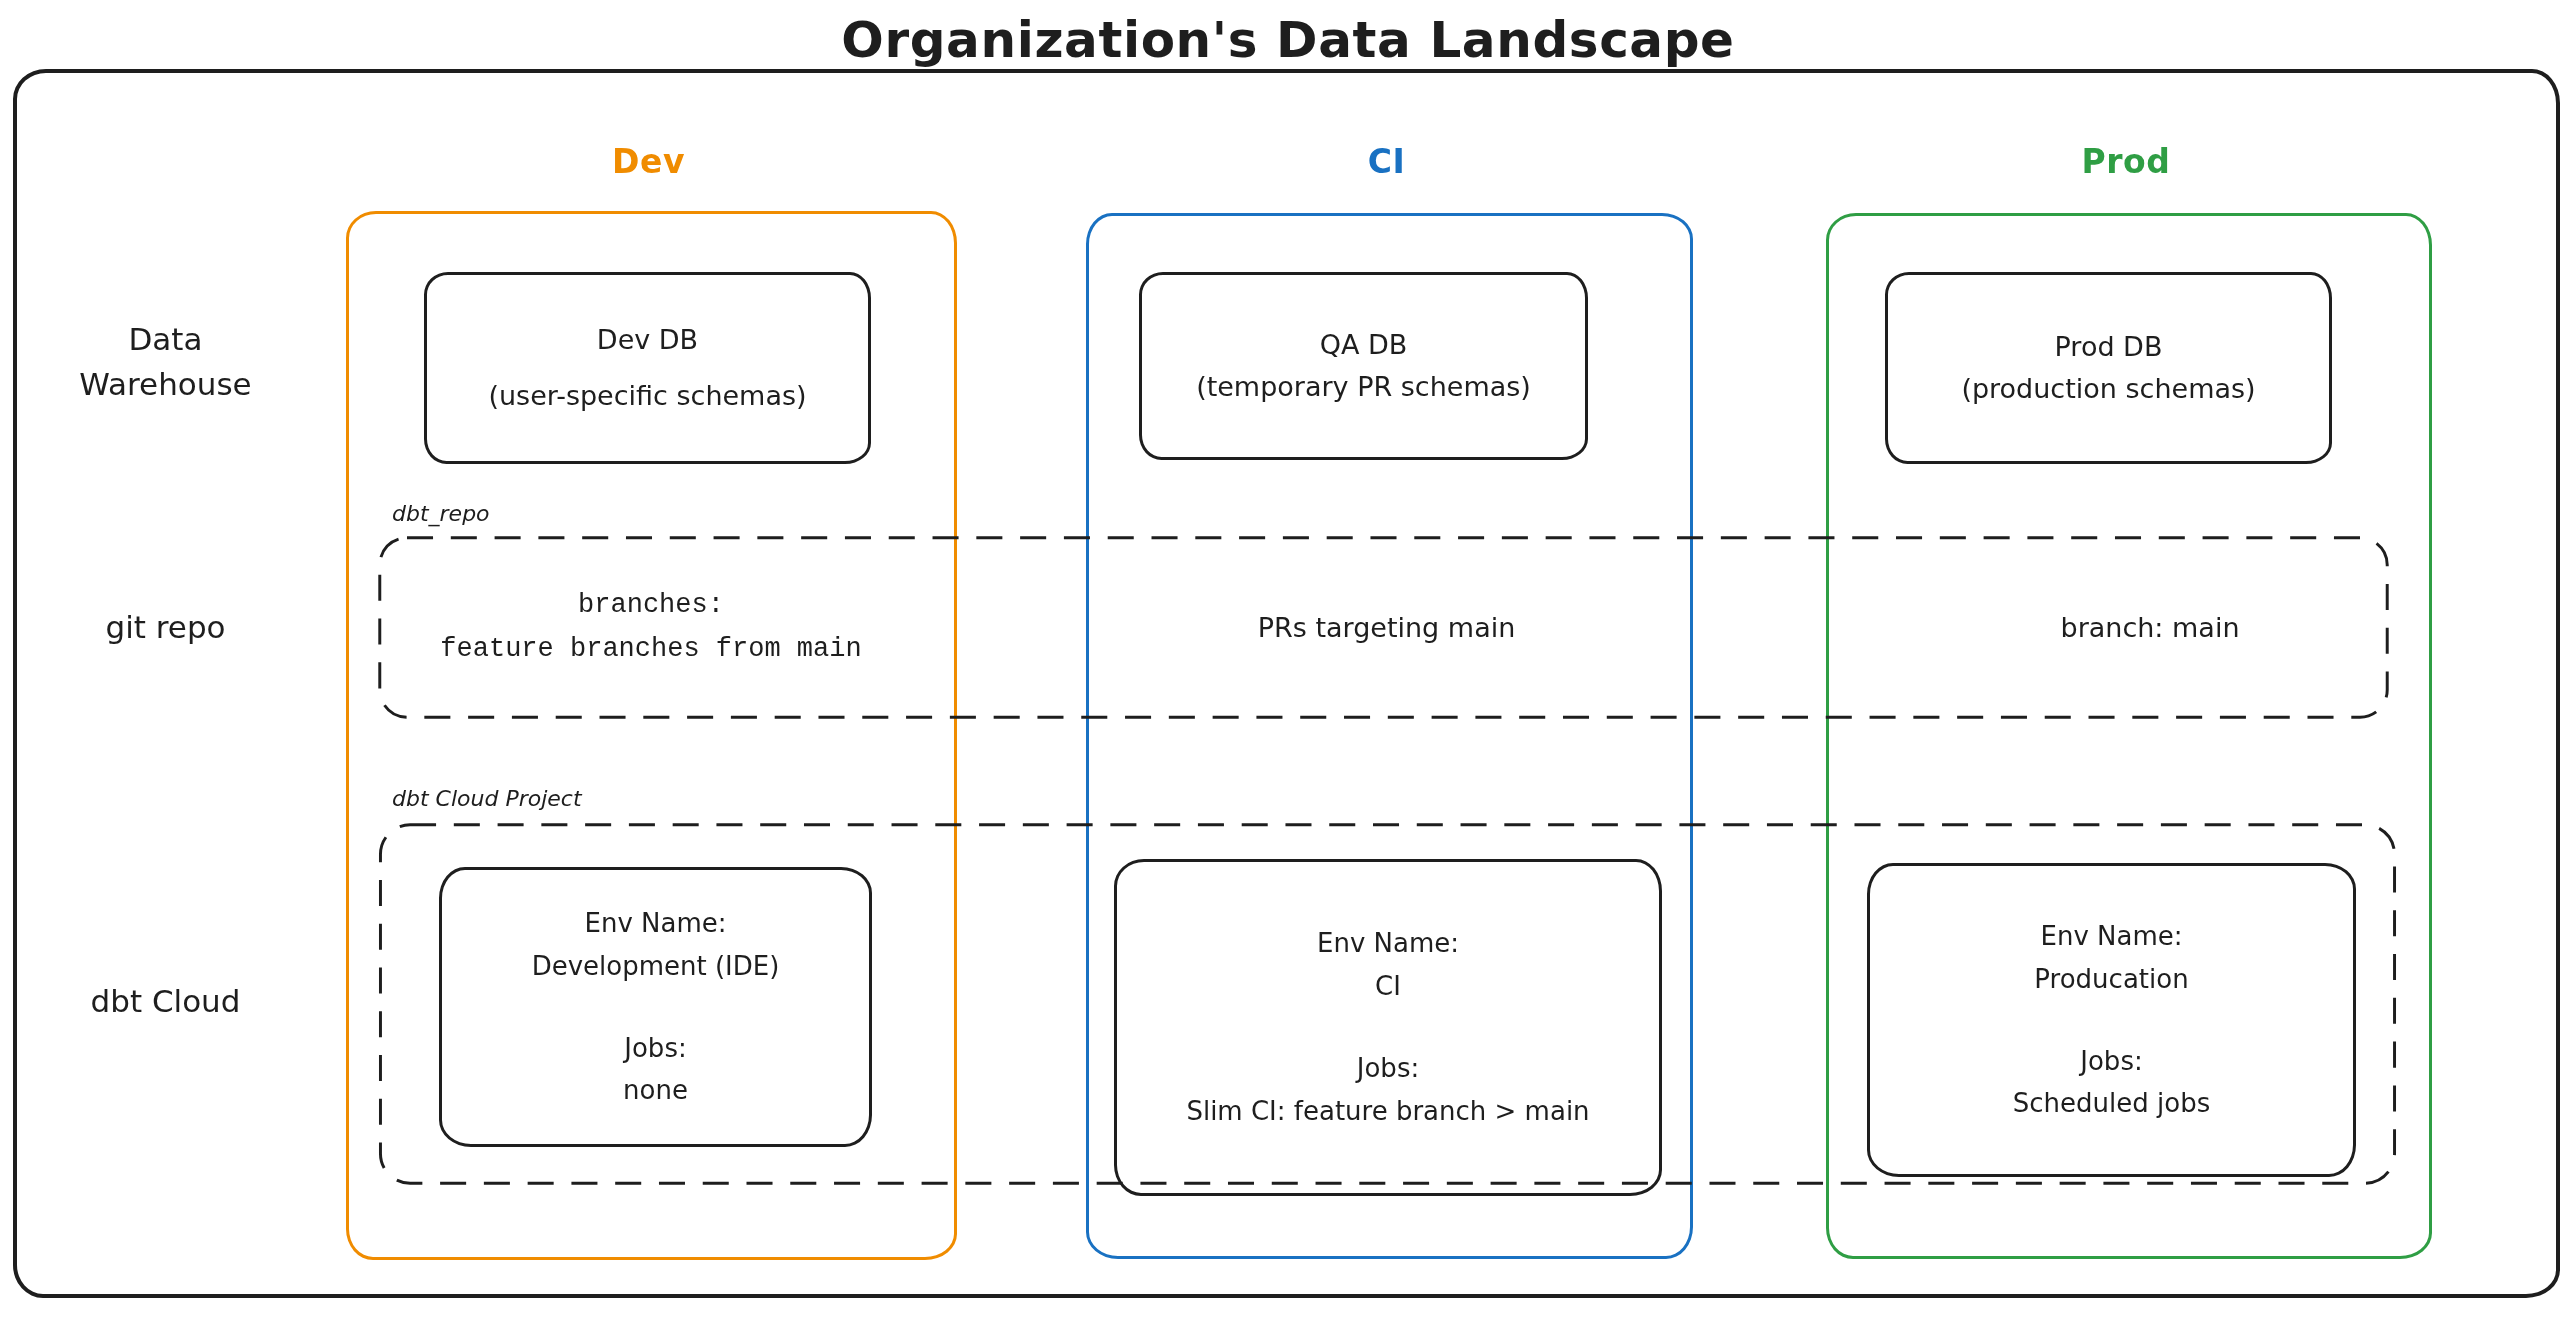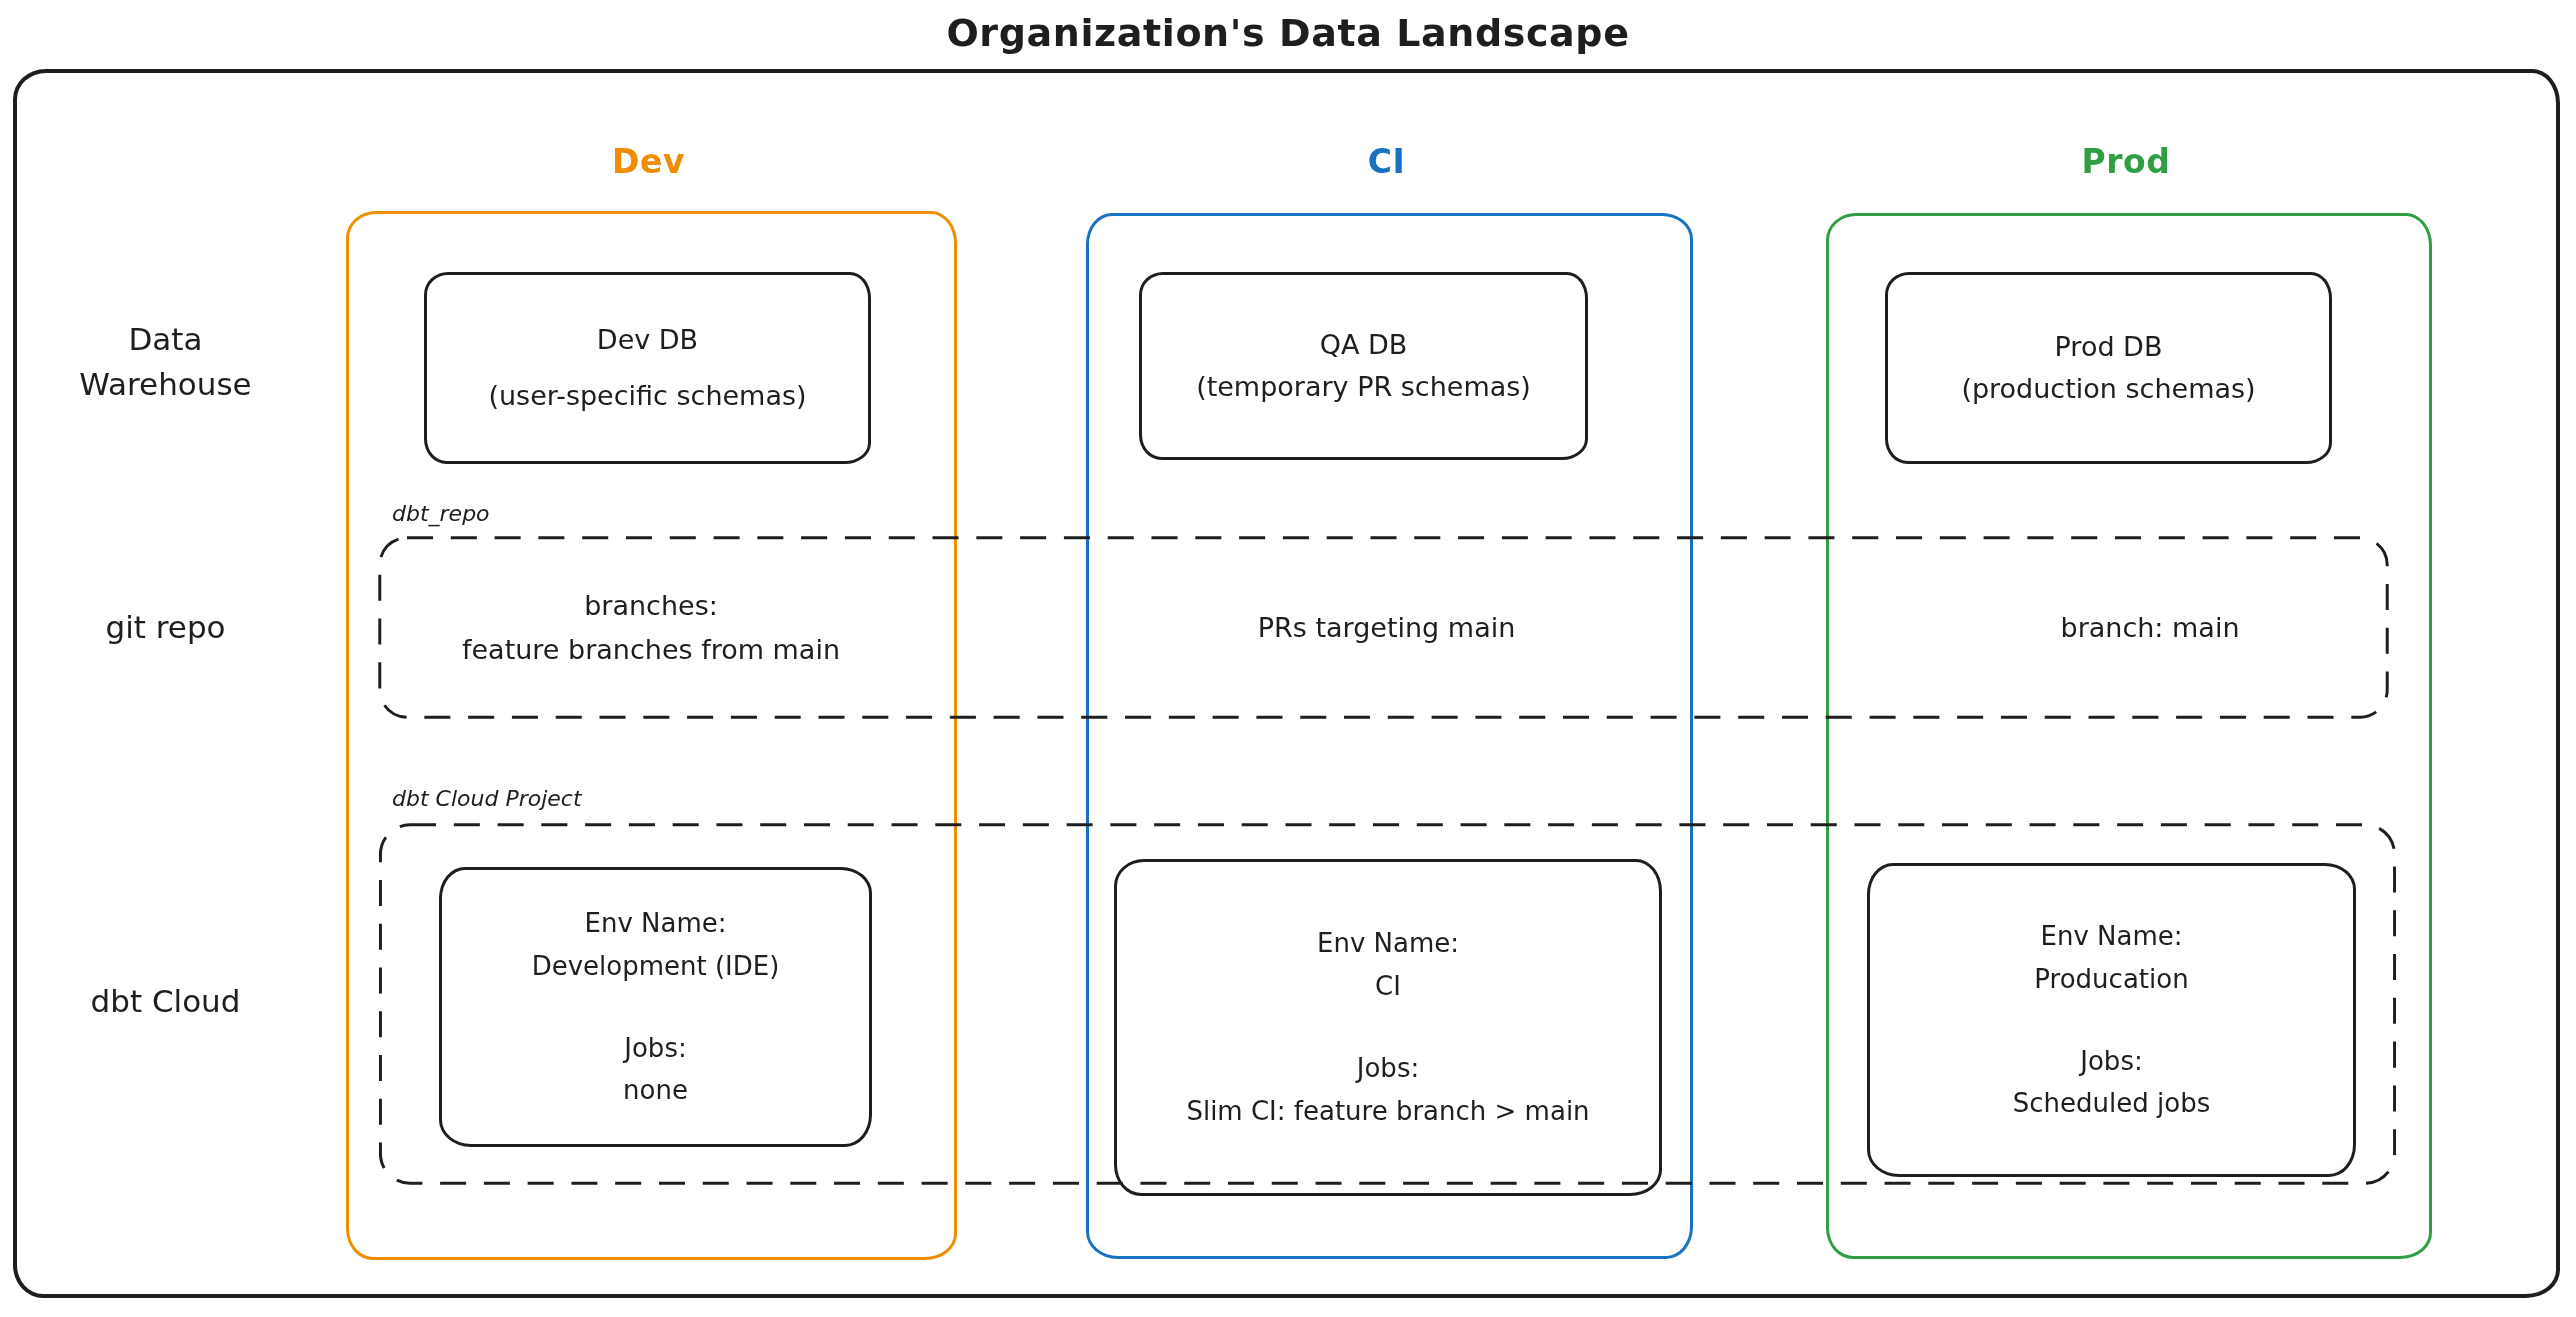--- a/index.html
+++ b/index.html
@@ -8,21 +8,21 @@
     width:2576px;height:1317px;
     background:#fff;
     font-family:"DejaVu Sans", sans-serif;
     color:var(--color-ink,#1e1e1e);
     overflow:hidden;
   }
   .abs{position:absolute;}
   .center{text-align:center;}
   .title{
     left:0;top:10.7px;width:2576px;
-    font-size:38px;font-weight:600;letter-spacing:0.6px;
+    font-size:50px;font-weight:600;letter-spacing:0.6px;
   }
   .col-header{
     font-size:33px;font-weight:600;letter-spacing:0.6px;
   }
   .col-box{
     border-style:solid;border-width:3.6px;
     background:transparent;
   }
   .sketch-r1{border-radius:30px 26px 32px 27px / 27px 32px 26px 31px;}
   .sketch-r2{border-radius:26px 31px 27px 32px / 31px 26px 32px 27px;}
@@ -83,21 +83,21 @@
   </div>
   <div class="abs ink-box sketch-r3" style="left:1885px;top:272px;width:447px;height:192px;">
     <div class="wh-text">Prod DB</div>
     <div class="wh-text">(production schemas)</div>
   </div>
 
   <div class="abs group-label" style="left:392px;top:501px;">dbt_repo</div>
   <svg class="dashed" style="left:378px;top:536px;" width="2011" height="183" viewBox="0 0 3398 309">
     <rect x="3" y="3" width="3392" height="303" rx="46" fill="none" style="stroke:var(--color-ink,#1e1e1e);" stroke-width="5" stroke-dasharray="44 30"></rect>
   </svg>
-  <div class="abs git-text" style="left:349px;top:536px;width:604px;height:183px;">
+  <div class="abs git-text" style="left:349px;top:536px;width:604px;height:183px;font-family:Liberation Mono, monospace;">
     <div>branches:</div>
     <div>feature branches from main</div>
   </div>
   <div class="abs git-text" style="left:1086px;top:536px;width:601px;height:183px;">PRs targeting main</div>
   <div class="abs git-text" style="left:1826px;top:536px;width:600px;height:183px;padding-left:24px;">branch: main</div>
 
   <div class="abs group-label" style="left:392px;top:786px;">dbt Cloud Project</div>
   <svg class="dashed" style="left:378px;top:823px;" width="2019" height="362" viewBox="0 0 3411 612">
     <rect x="3" y="3" width="3405" height="606" rx="50" fill="none" style="stroke:var(--color-ink,#1e1e1e);" stroke-width="5" stroke-dasharray="44 30"></rect>
   </svg>

